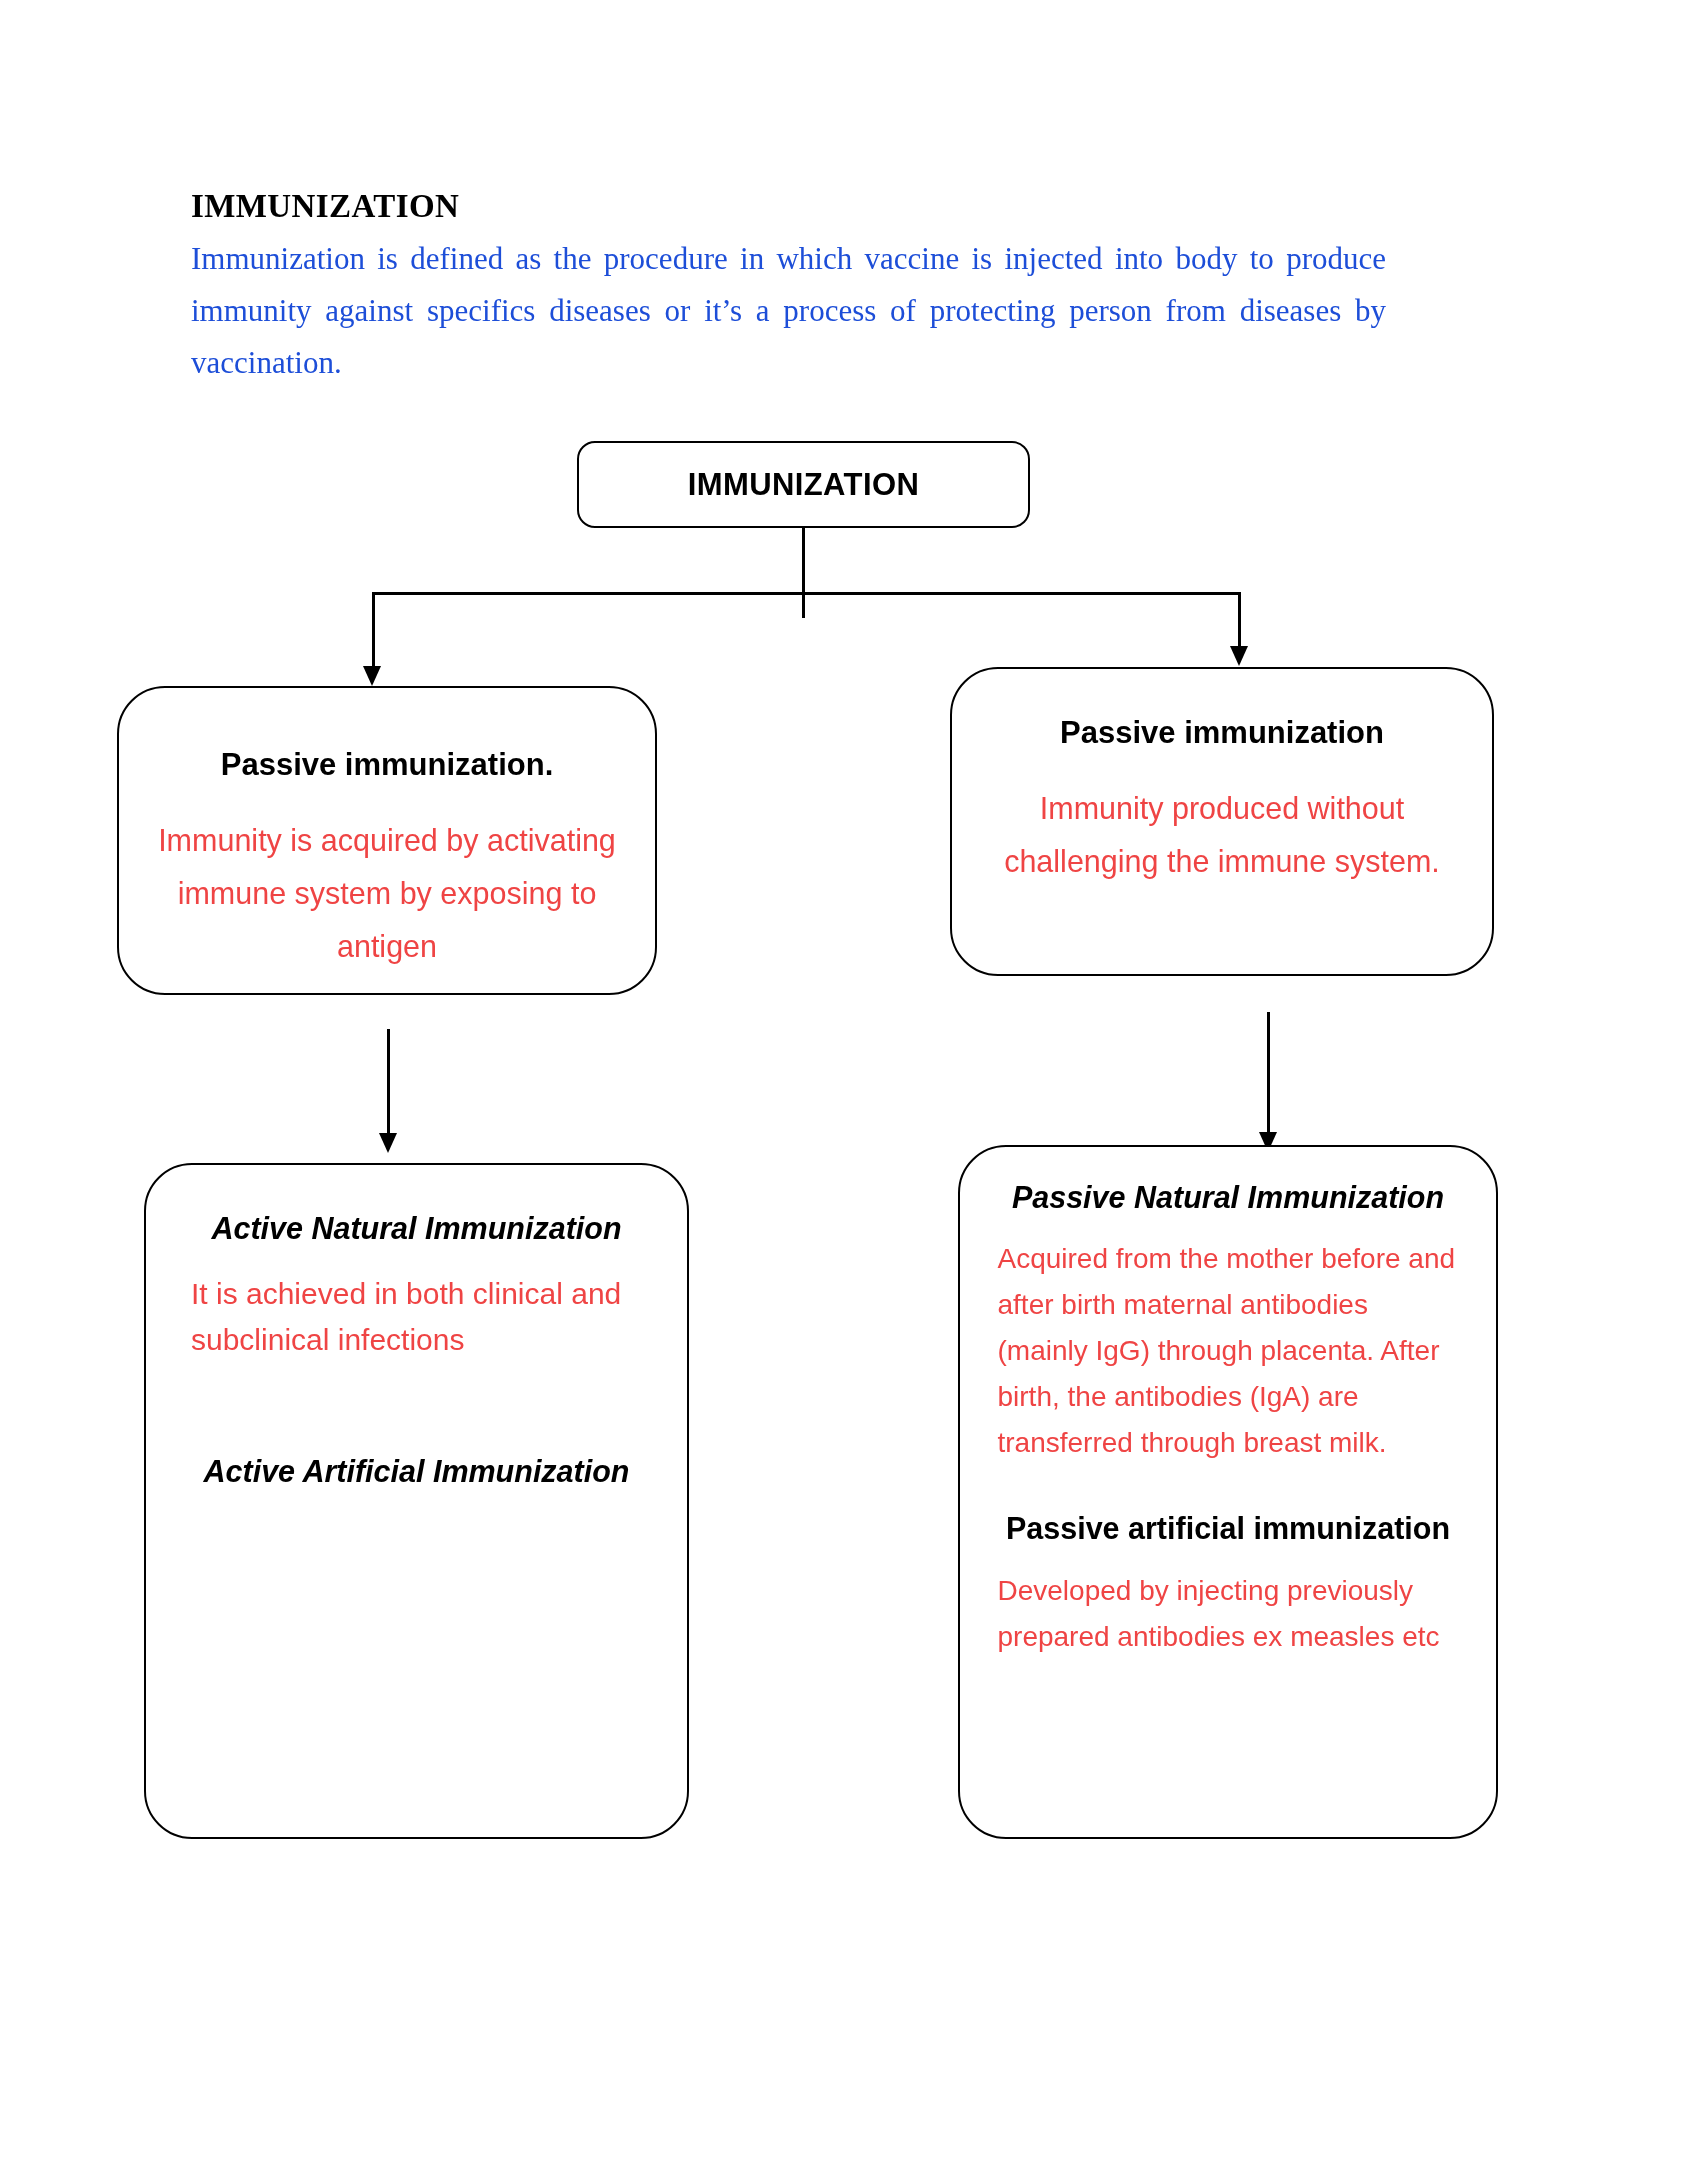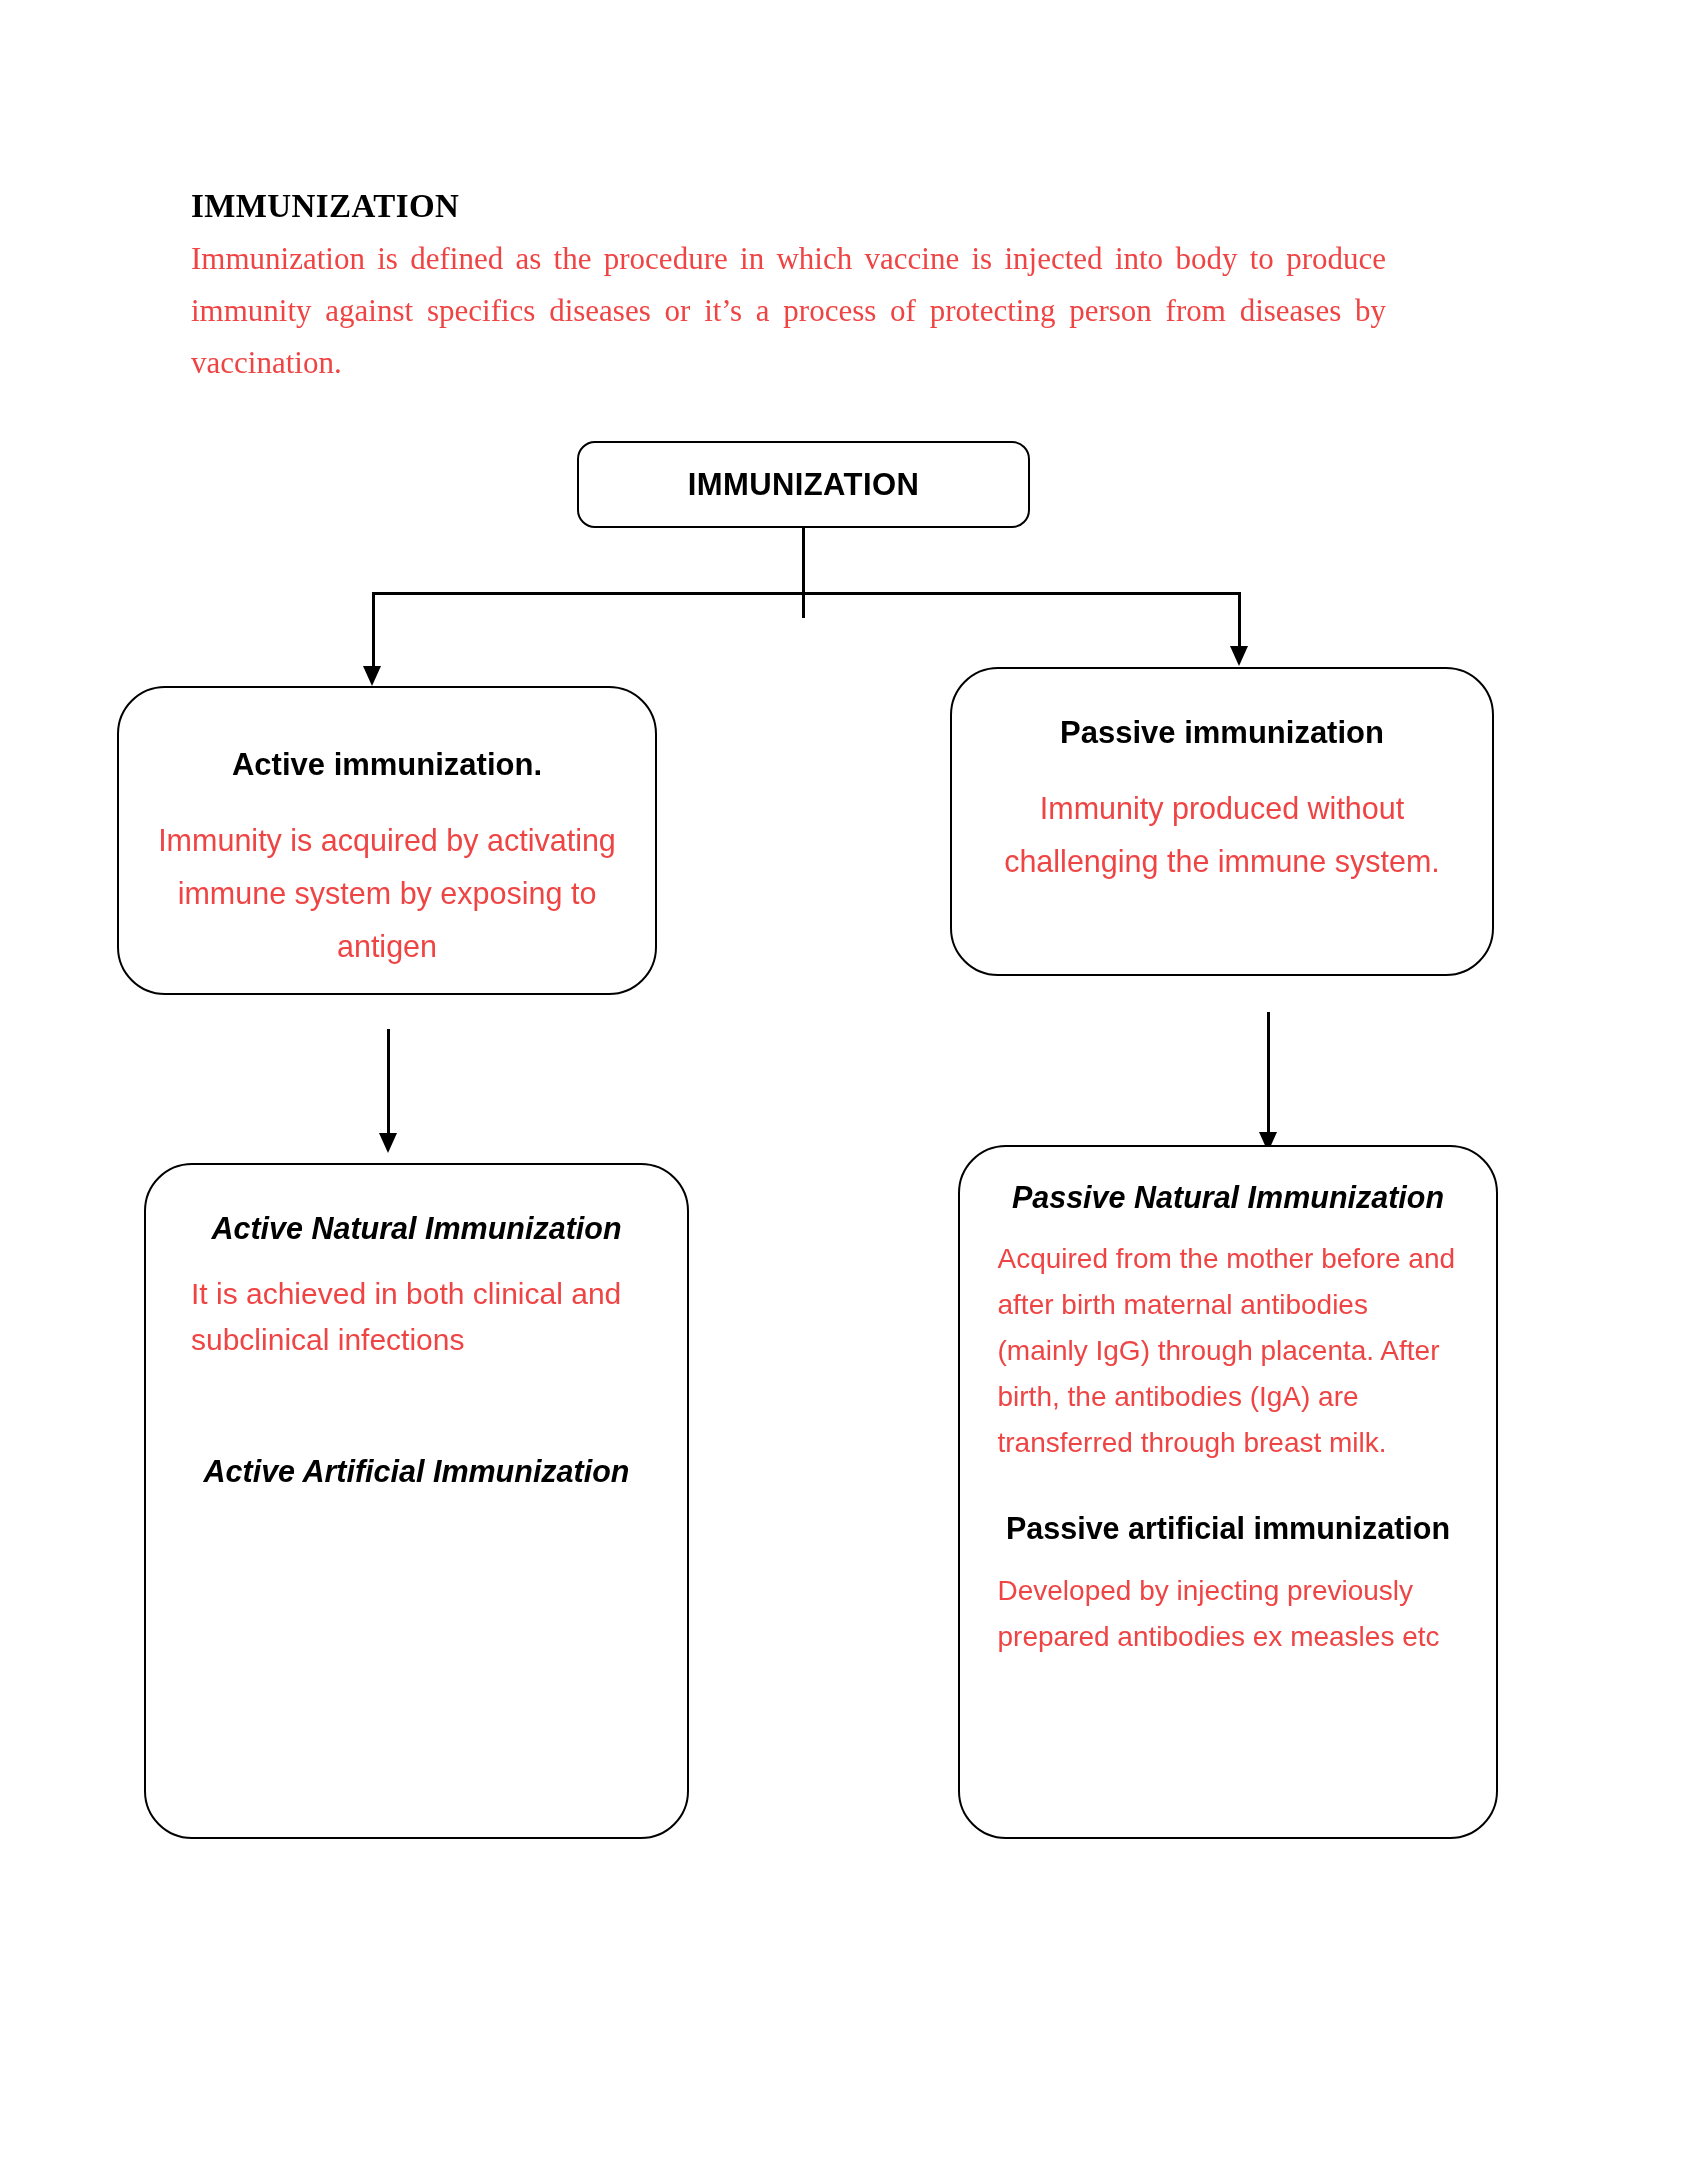--- a/index.html
+++ b/index.html
@@ -12,21 +12,21 @@
 
   
   .doc-title{
     position:absolute;left:191px;top:188px;
     font-family:"Liberation Serif",serif;
     font-size:33px;font-weight:bold;color:#000;letter-spacing:0.4px;
   }
   .doc-para{
     position:absolute;left:191px;top:233px;width:1195px;
     font-family:"Liberation Serif",serif;
-    font-size:31px;line-height:52px;color:#ef4444;
+    font-size:31px;line-height:52px;color:#1d4ed8;
     text-align:justify;text-justify:inter-word;
   }
 
   
   .node{
     position:absolute;background:#fff;border:2.5px solid #000;
     box-sizing:border-box;display:flex;flex-direction:column;
     align-items:center;
   }
   .node-root{border-radius:18px;}
@@ -104,21 +104,21 @@
   <div class="arrow-head" style="left:379px;top:1133px;"></div>
 
   <div class="conn v-line" style="left:1267px;top:1012px;height:122px;"></div>
   <div class="arrow-head" style="left:1259px;top:1132px;"></div>
 
   <div class="node node-root" id="root-node">
     <div class="n-title">IMMUNIZATION</div>
   </div>
 
   <div class="node node-soft" id="active-node">
-    <div class="n-title">Active immunization.</div>
+    <div class="n-title">Passive immunization.</div>
     <div class="n-body">Immunity is acquired by activating immune system by exposing to antigen</div>
   </div>
 
   <div class="node node-soft" id="passive-node">
     <div class="n-title">Passive immunization</div>
     <div class="n-body">Immunity produced without challenging the immune system.</div>
   </div>
 
   <div class="node node-soft" id="active-sub-node">
     <div class="n-title n-title-i">Active Natural Immunization</div>

